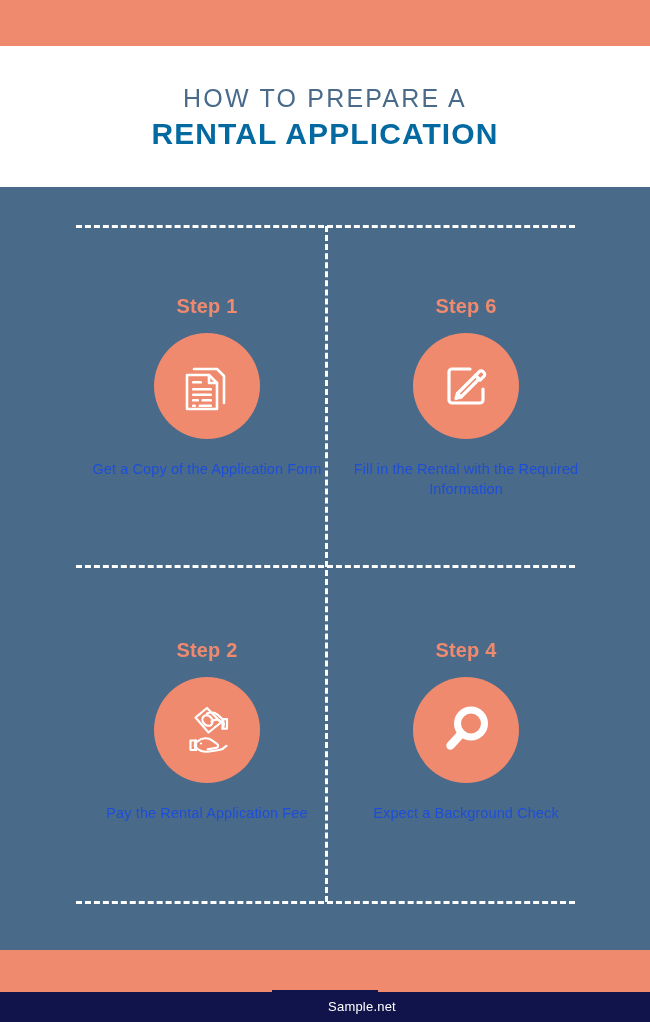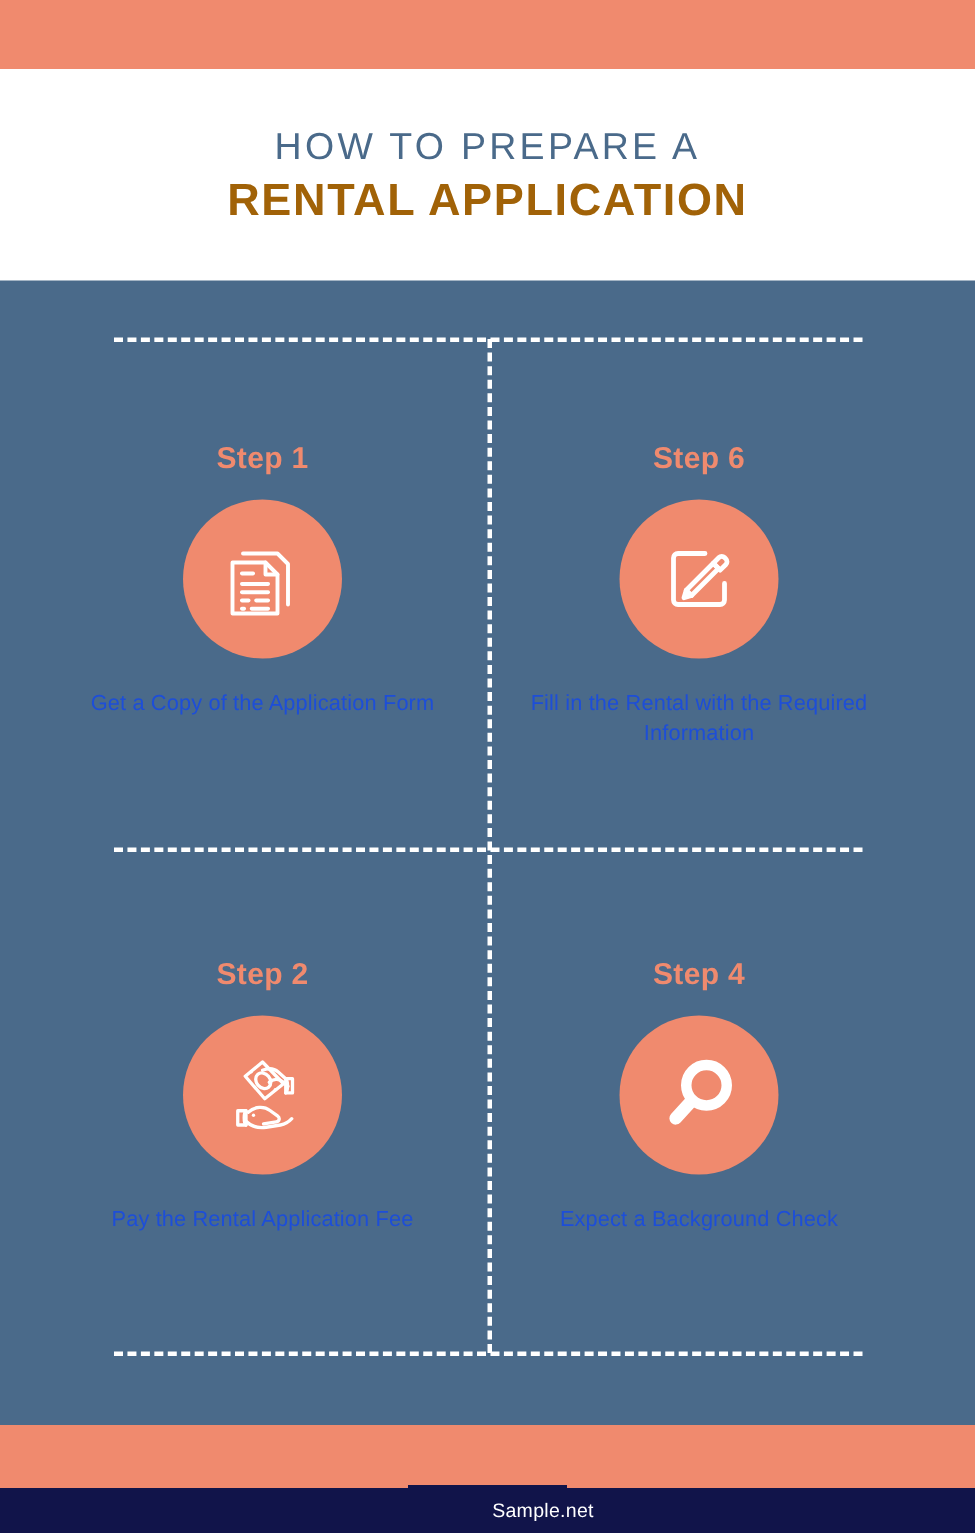--- a/index.html
+++ b/index.html
@@ -57,21 +57,21 @@
     text-transform: uppercase;
   }
 
   .title-line2 {
     display: block;
     margin-top: 2px;
     font-size: 30px;
     line-height: 36px;
     font-weight: 700;
     letter-spacing: 1.1px;
-    color: #a16207;
+    color: #0369a1;
     text-transform: uppercase;
   }
 
   
   .body-blue {
     position: absolute;
     left: 0;
     top: 187px;
     width: 650px;
     height: 763px;
@@ -96,21 +96,21 @@
     width: 0;
     height: 676px;
     border-left: 3px dashed #ffffff;
   }
 
   .step {
     position: absolute;
     width: 276px;
     text-align: center;
   }
-  .step.col-left  { left: 37px; }
+  .step.col-left  { left: 69px; }
   .step.col-right { left: 328px; }
   .step.row-top    { top: 293px; }
   .step.row-bottom { top: 637px; }
 
   .step-label {
     font-size: 20px;
     line-height: 26px;
     font-weight: 700;
     color: #F08A6E;
     letter-spacing: 0.2px;

